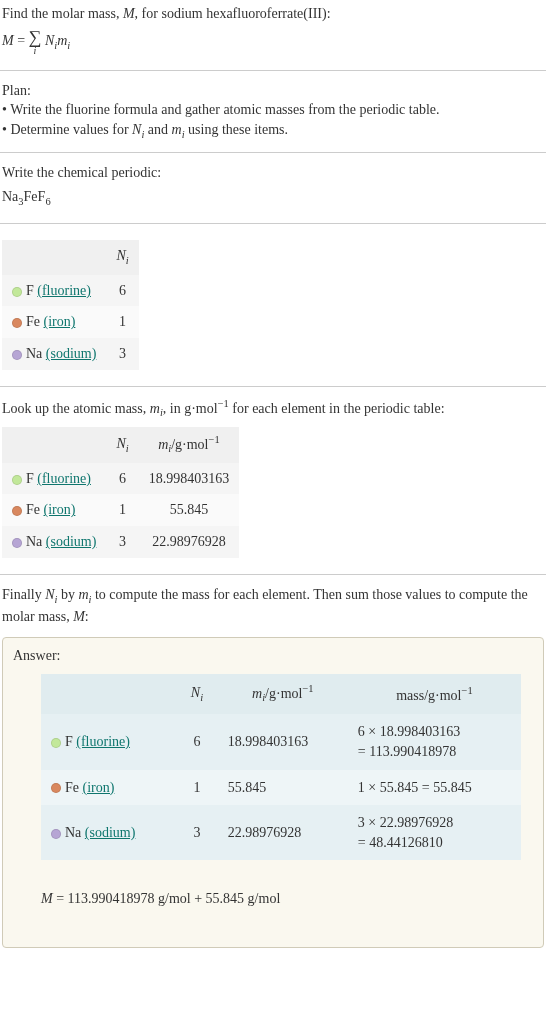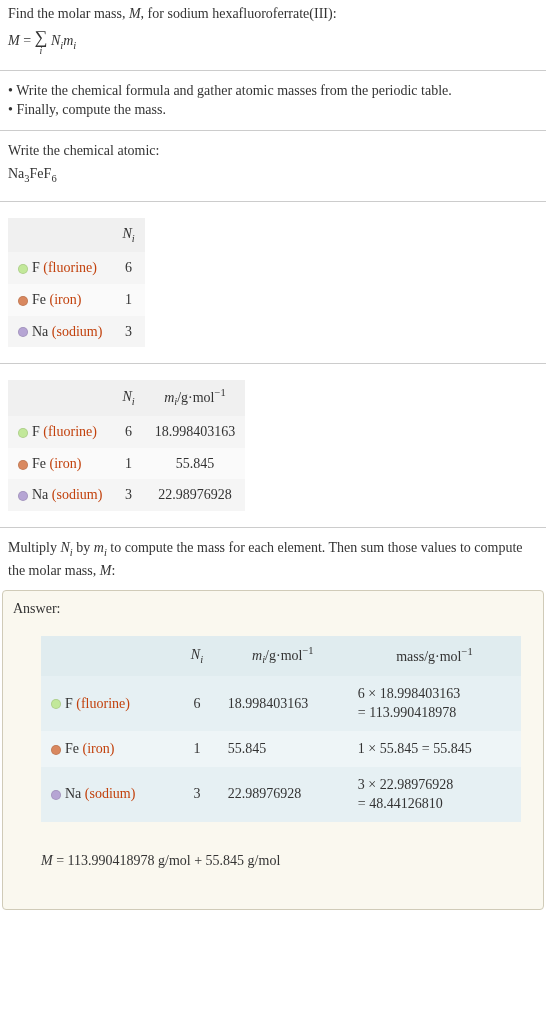--- a/index.html
+++ b/index.html
@@ -5,34 +5,34 @@
     * { margin: 0; padding: 0; box-sizing: border-box; }
     body {
       font-family: Georgia, 'Times New Roman', serif;
       font-size: 14px;
       color: #333;
       background: #fff;
       width: 546px;
       line-height: 1.4;
     }
     .section {
-      padding: 4px 8px;
+      padding: 4px 2px;
     }
     .divider {
       border-bottom: 1px solid #ccc;
       margin: 6px 0;
     }
     .math-ital { font-style: italic; font-family: Georgia, serif; }
     .sub { vertical-align: sub; font-size: 0.75em; }
     .sup { vertical-align: super; font-size: 0.75em; }
     .formula-line { margin: 4px 0; }
     .sigma { font-size: 18px; vertical-align: middle; }
     .sigma-wrap { display: inline-block; text-align: center; vertical-align: middle; line-height: 1; }
     .sigma-sub { font-size: 10px; display: block; }
-    .gray { color: #c2410c; }
+    .gray { color: #0f766e; text-decoration: underline; }
     table {
       border-collapse: collapse;
       margin: 6px 0;
     }
     th, td {
       padding: 6px 10px;
       text-align: center;
       border: none;
     }
     .tbl1 th, .tbl1 td { background: #f5f5f5; }
@@ -54,21 +54,21 @@
     .dot-f { background: #c2e89a; }
     .dot-fe { background: #d9885f; }
     .dot-na { background: #b6a5d4; }
     .answer-box {
       border: 1px solid #d0cbb8;
       background: #faf8ef;
       border-radius: 4px;
       padding: 8px 10px 14px 10px;
       margin: 6px 2px;
     }
-    .answer-title { margin-bottom: 17px; }
+    .answer-title { margin-bottom: 9px; }
     .ans-table {
       border-collapse: collapse;
       margin: 4px 0 10px 28px;
       width: 480px;
     }
     .ans-table th {
       background: #e0ecef;
       font-weight: normal;
       padding: 8px 10px;
       text-align: center;
@@ -96,28 +96,31 @@
   </div>
   <div class="formula-line">
     <span class="math-ital">M</span><span> = </span><span class="sigma-wrap"><span class="sigma">∑</span><span class="sigma-sub math-ital">i</span></span>
     <span class="math-ital">N</span><span class="sub math-ital">i</span><span class="math-ital">m</span><span class="sub math-ital">i</span>
   </div>
 </div>
 
 <div class="divider"></div>
 
 <div class="section">
-  <div>• Write the chemical formula and gather atomic masses from the periodic table.</div>
-  <div>• Finally, compute the mass.</div>
-</div>
-
-<div class="divider"></div>
-
-<div class="section">
-  <div>Write the chemical atomic:</div>
+  <div>Plan:</div>
+  <div>• Write the fluorine formula and gather atomic masses from the periodic table.</div>
+  <div>
+    <span>• Determine values for </span><span class="math-ital">N</span><span class="sub math-ital">i</span><span> and </span><span class="math-ital">m</span><span class="sub math-ital">i</span><span> using these items.</span>
+  </div>
+</div>
+
+<div class="divider"></div>
+
+<div class="section">
+  <div>Write the chemical periodic:</div>
   <div class="formula-line">
     <span>Na</span><span class="sub">3</span><span>FeF</span><span class="sub">6</span>
   </div>
 </div>
 
 <div class="divider"></div>
 
 <div class="section">
   <table class="tbl1">
     <tbody>
@@ -137,20 +140,23 @@
       <td class="elcell"><span class="dot dot-na"></span><span>Na</span> <span class="gray">(sodium)</span></td>
       <td>3</td>
     </tr>
   </tbody>
     </table>
 </div>
 
 <div class="divider"></div>
 
 <div class="section">
+  <div>
+    <span>Look up the atomic mass, </span><span class="math-ital">m</span><span class="sub math-ital">i</span><span>, in g·mol</span><span class="sup">−1</span><span> for each element in the periodic table:</span>
+  </div>
   <table class="tbl2">
     <tbody>
         <tr>
       <th></th>
       <th><span class="math-ital">N</span><span class="sub math-ital">i</span></th>
       <th><span class="math-ital">m</span><span class="sub math-ital">i</span><span>/g·mol</span><span class="sup">−1</span></th>
     </tr>
     <tr>
       <td class="elcell"><span class="dot dot-f"></span><span>F</span> <span class="gray">(fluorine)</span></td>
       <td>6</td>
@@ -166,21 +172,21 @@
       <td>3</td>
       <td>22.98976928</td>
     </tr>
   </tbody>
     </table>
 </div>
 
 <div class="divider"></div>
 
 <div class="section">
-  <span>Multiply </span><span class="math-ital">N</span><span class="sub math-ital">i</span><span> by </span><span class="math-ital">m</span><span class="sub math-ital">i</span><span> to compute the mass for each element. Then sum those values to compute the molar mass, </span><span class="math-ital">M</span><span>:</span>
+  <span>Finally </span><span class="math-ital">N</span><span class="sub math-ital">i</span><span> by </span><span class="math-ital">m</span><span class="sub math-ital">i</span><span> to compute the mass for each element. Then sum those values to compute the molar mass, </span><span class="math-ital">M</span><span>:</span>
 </div>
 
 <div class="answer-box">
   <div class="answer-title">Answer:</div>
   <table class="ans-table">
     <tbody>
         <tr>
       <th></th>
       <th><span class="math-ital">N</span><span class="sub math-ital">i</span></th>
       <th><span class="math-ital">m</span><span class="sub math-ital">i</span><span>/g·mol</span><span class="sup">−1</span></th>

